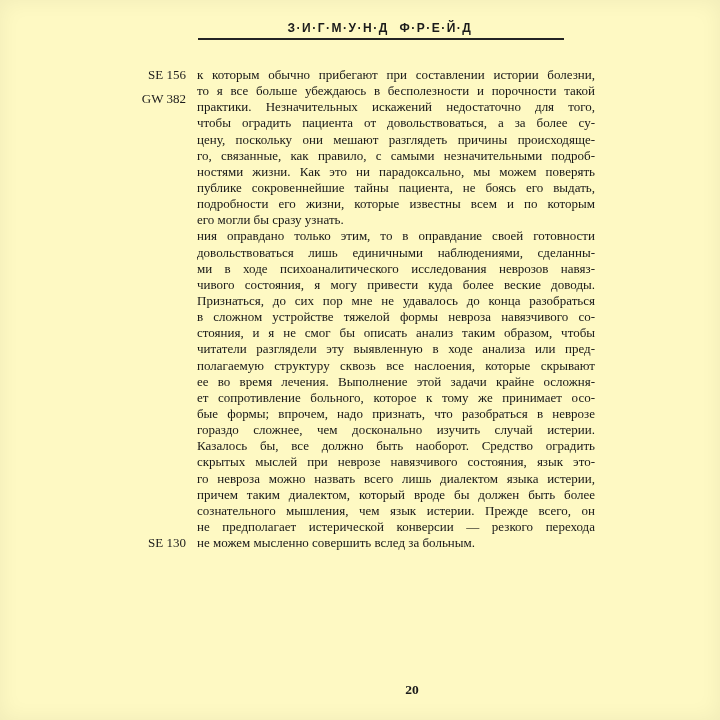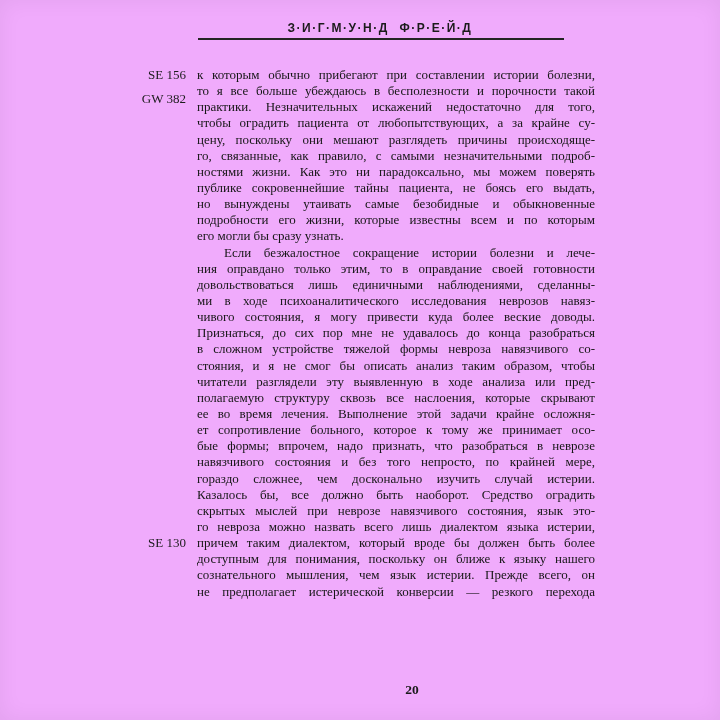--- a/index.html
+++ b/index.html
@@ -1,21 +1,21 @@
 <!DOCTYPE html>
 <html><head>
 <meta charset="utf-8">
 <style>
   html, body { margin: 0; padding: 0; background: #e8e8e6; }
   .page {
     position: relative;
     width: 720px;
     height: 720px;
     margin: 0 auto;
-    background: #f0abfc;
+    background: #fef9c3;
     overflow: hidden;
     color: #161616;
     font-family: "Liberation Serif", serif;
     box-shadow: inset 0 0 22px rgba(0,0,0,0.06);
   }
   .running-head {
     position: absolute;
     top: 21px;
     left: 197px;
     width: 366px;
@@ -87,47 +87,44 @@
   <div class="margin-notes">
       <div class="margin-note" style="top: 67px;">SE 156</div>
       <div class="margin-note" style="top: 83.15px; margin-top: 8px;">GW 382</div>
       <div class="margin-note" style="top: 535.35px;">SE 130</div>
     </div>
 
   <div class="body-text">
       <div class="line">к которым обычно прибегают при составлении истории болезни,</div>
       <div class="line">то я все больше убеждаюсь в бесполезности и порочности такой</div>
       <div class="line">практики. Незначительных искажений недостаточно для того,</div>
-      <div class="line">чтобы оградить пациента от любопытствующих, а за крайне су-</div>
+      <div class="line">чтобы оградить пациента от довольствоваться, а за более су-</div>
       <div class="line">цену, поскольку они мешают разглядеть причины происходяще-</div>
       <div class="line">го, связанные, как правило, с самыми незначительными подроб-</div>
       <div class="line">ностями жизни. Как это ни парадоксально, мы можем поверять</div>
       <div class="line">публике сокровеннейшие тайны пациента, не боясь его выдать,</div>
-      <div class="line">но вынуждены утаивать самые безобидные и обыкновенные</div>
       <div class="line">подробности его жизни, которые известны всем и по которым</div>
       <div class="line last">его могли бы сразу узнать.</div>
-      <div class="line indent">Если безжалостное сокращение истории болезни и лече-</div>
       <div class="line">ния оправдано только этим, то в оправдание своей готовности</div>
       <div class="line">довольствоваться лишь единичными наблюдениями, сделанны-</div>
       <div class="line">ми в ходе психоаналитического исследования неврозов навяз-</div>
       <div class="line">чивого состояния, я могу привести куда более веские доводы.</div>
       <div class="line">Признаться, до сих пор мне не удавалось до конца разобраться</div>
       <div class="line">в сложном устройстве тяжелой формы невроза навязчивого со-</div>
       <div class="line">стояния, и я не смог бы описать анализ таким образом, чтобы</div>
       <div class="line">читатели разглядели эту выявленную в ходе анализа или пред-</div>
       <div class="line">полагаемую структуру сквозь все наслоения, которые скрывают</div>
       <div class="line">ее во время лечения. Выполнение этой задачи крайне осложня-</div>
       <div class="line">ет сопротивление больного, которое к тому же принимает осо-</div>
       <div class="line">бые формы; впрочем, надо признать, что разобраться в неврозе</div>
-      <div class="line">навязчивого состояния и без того непросто, по крайней мере,</div>
       <div class="line">гораздо сложнее, чем досконально изучить случай истерии.</div>
       <div class="line">Казалось бы, все должно быть наоборот. Средство оградить</div>
       <div class="line">скрытых мыслей при неврозе навязчивого состояния, язык это-</div>
       <div class="line">го невроза можно назвать всего лишь диалектом языка истерии,</div>
       <div class="line">причем таким диалектом, который вроде бы должен быть более</div>
-      <div class="line">доступным для понимания, поскольку он ближе к языку нашего</div>
       <div class="line">сознательного мышления, чем язык истерии. Прежде всего, он</div>
       <div class="line">не предполагает истерической конверсии — резкого перехода</div>
+      <div class="line last">не можем мысленно совершить вслед за больным.</div>
     </div>
 
   <div class="page-number">20</div>
 
 </div>
 
 </body></html>

